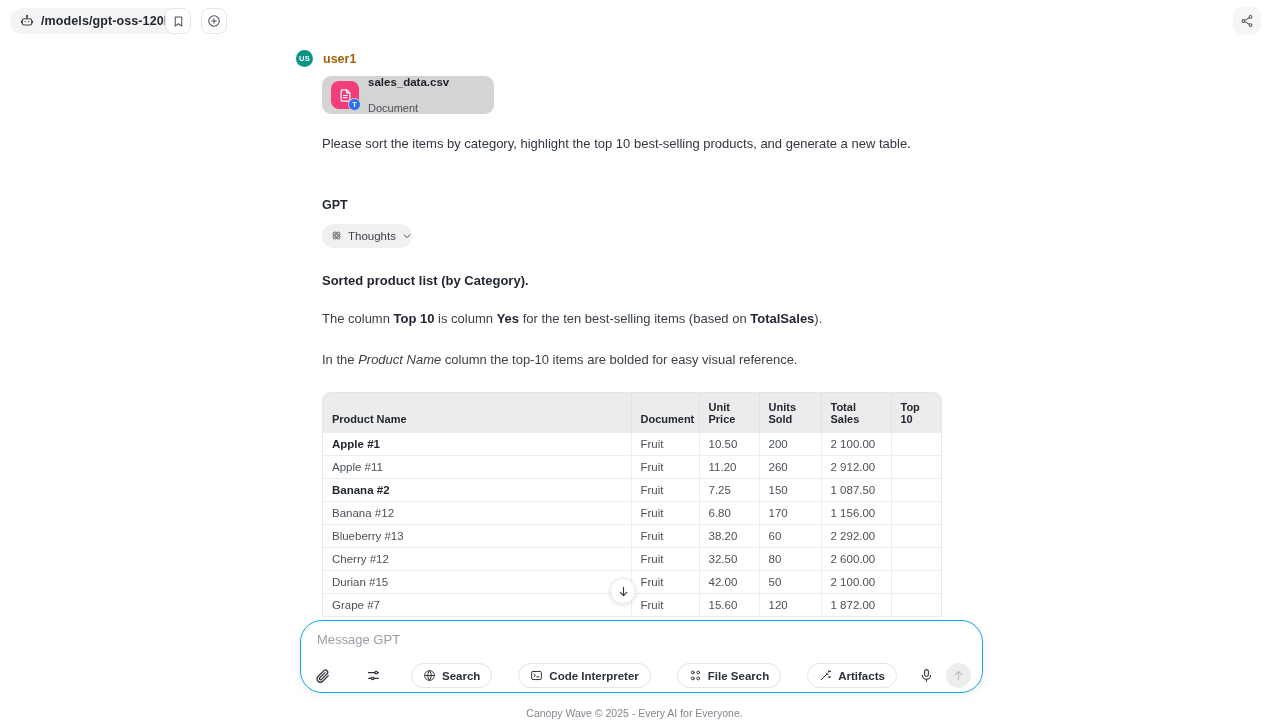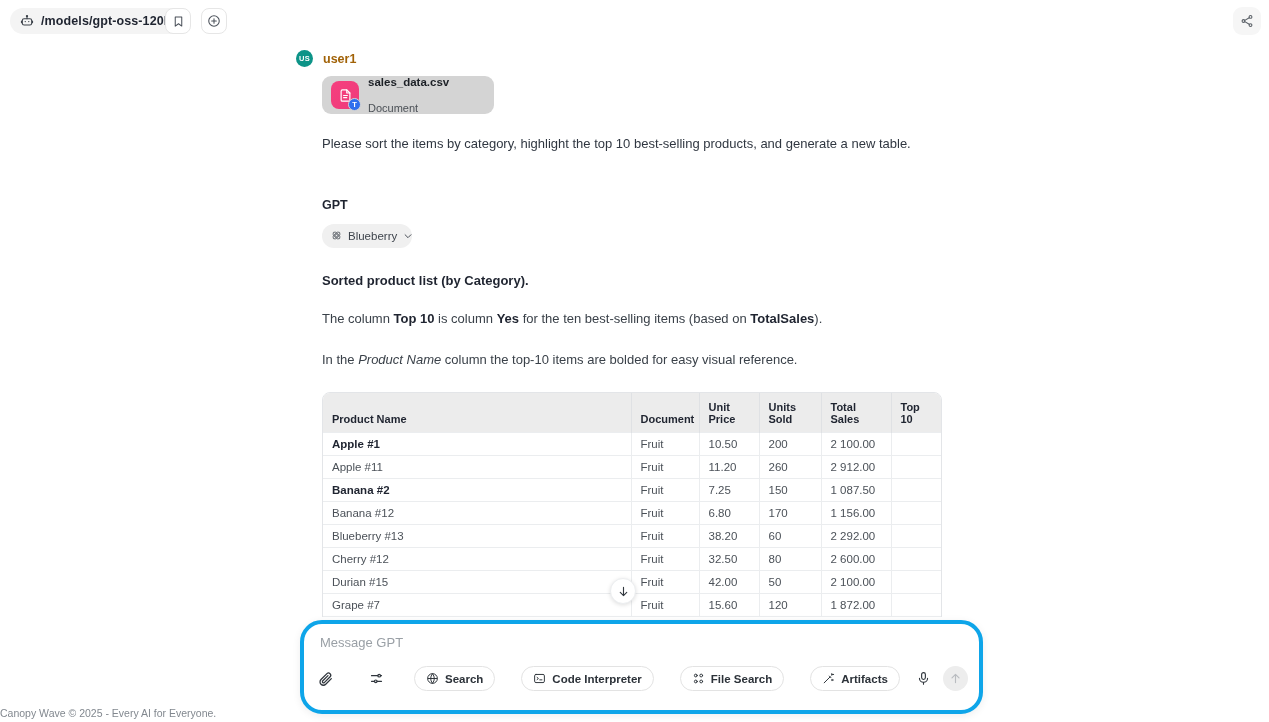--- a/index.html
+++ b/index.html
@@ -127,22 +127,22 @@
     position: absolute; left: 610px; top: 536px;
     width: 26px; height: 26px; border-radius: 50%;
     background: #fff; border: 1px solid #eceef0;
     box-shadow: 0 1px 4px rgba(0,0,0,.13);
     display: flex; align-items: center; justify-content: center;
     z-index: 5;
   }
 
   
   .composer {
-    position: absolute; left: 300px; top: 620px; width: 683px; height: 94px;
-    background: #fff; border: 4px solid #0ea5e9; border-radius: 22px;
+    position: absolute; left: 300px; top: 620px; width: 683px; height: 73px;
+    background: #fff; border: 1px solid #0ea5e9; border-radius: 22px;
     box-shadow: 0 2px 9px rgba(0,0,0,.07);
   }
   .composer-input {
     position: absolute; left: 16px; top: 11px; font-size: 13px; color: #9aa0a6;
   }
   .composer-tools { position: absolute; left: 10px; top: 42px; display: flex; align-items: center; gap: 26px; }
   .tool-icon {
     width: 24px; height: 24px; border-radius: 50%;
     display: flex; align-items: center; justify-content: center;
   }
@@ -153,21 +153,21 @@
   }
   .composer-right { position: absolute; right: 11px; top: 42px; display: flex; align-items: center; gap: 8px; }
   .mic { width: 24px; height: 24px; display: flex; align-items: center; justify-content: center; }
   .send {
     width: 25px; height: 25px; border-radius: 50%; background: #ededed;
     display: flex; align-items: center; justify-content: center;
   }
 
   .footer {
     position: absolute; left: 0; right: 0; top: 707px;
-    font-size: 10.5px; color: #82888f;
+    text-align: center; font-size: 10.5px; color: #82888f;
   }
 </style>
 </head>
 <body>
 
 <div class="app">
 
   <div class="topbar">
 
     <div class="model-pill">
@@ -246,21 +246,21 @@
         <div class="gpt-label">GPT</div>
 
         <div class="thoughts">
           <span>
             <svg width="11" height="11" viewBox="0 0 24 24" fill="none" stroke="#4b5159" stroke-width="1.7">
               <circle cx="12" cy="12" r="2.6"></circle>
               <ellipse cx="12" cy="12" rx="9.5" ry="4.6" transform="rotate(45 12 12)"></ellipse>
               <ellipse cx="12" cy="12" rx="9.5" ry="4.6" transform="rotate(-45 12 12)"></ellipse>
             </svg>
           </span>
-          <span>Blueberry</span>
+          <span>Thoughts</span>
           <span>
             <svg width="10" height="10" viewBox="0 0 24 24" fill="none" stroke="#4b5159" stroke-width="2.4" stroke-linecap="round" stroke-linejoin="round">
               <path d="M5 9l7 7 7-7"></path>
             </svg>
           </span>
         </div>
 
         <div class="h-sorted">Sorted product list (by Category).</div>
 
         <div class="p-body"><span>The column </span><b>Top 10</b><span> is column </span><b>Yes</b><span> for the ten best-selling items (based on </span><b>TotalSales</b><span>).</span></div>

